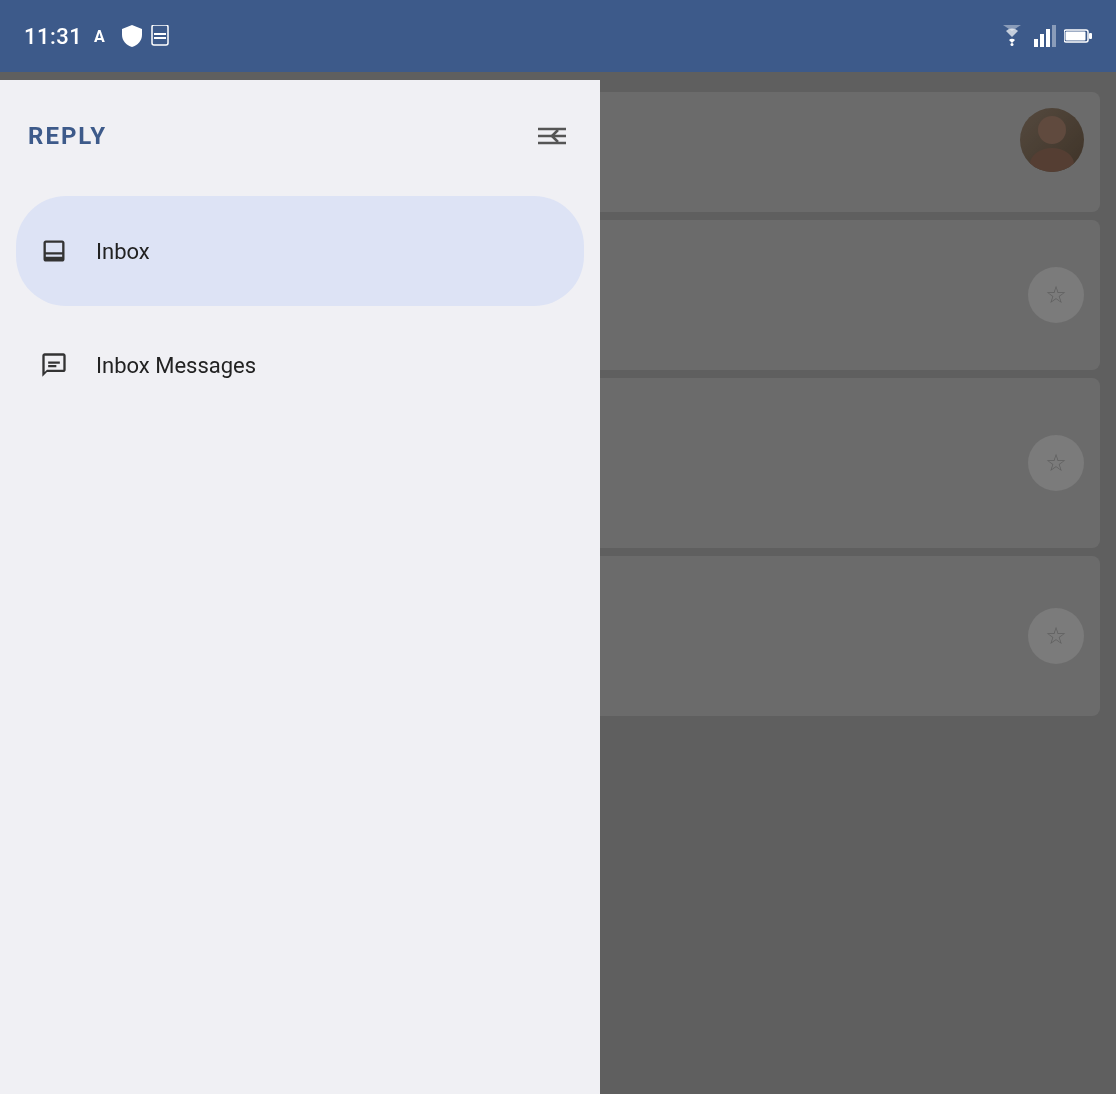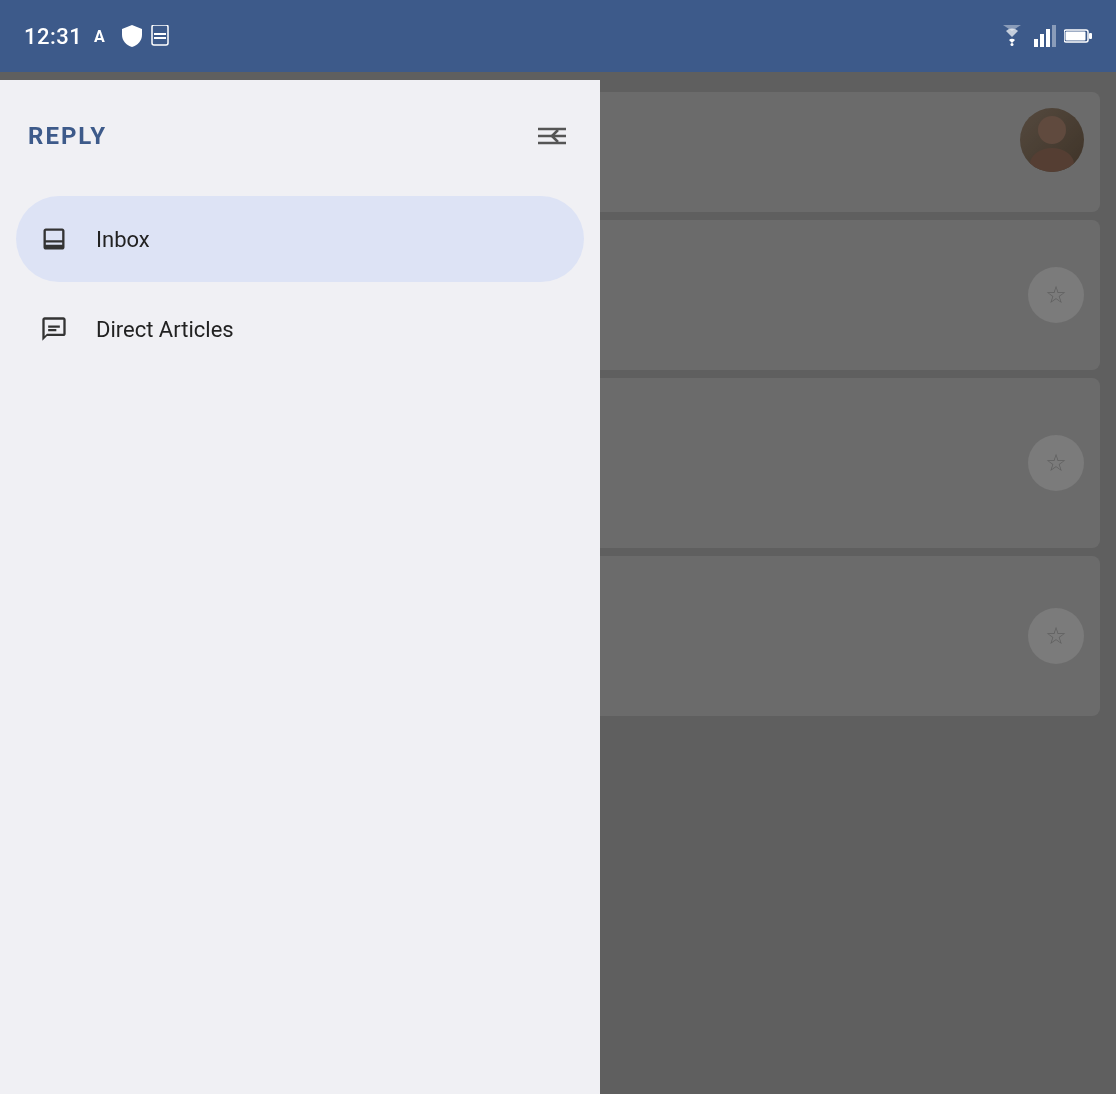--- a/index.html
+++ b/index.html
@@ -196,21 +196,21 @@
 
     
     .nav-items {
       padding: 8px 0;
     }
 
     .nav-item {
       display: flex;
       align-items: center;
       padding: 0 20px;
-      height: 86px;
+      height: 110px;
       cursor: pointer;
       border-radius: 50px;
       margin: 4px 16px;
       gap: 24px;
     }
 
     .nav-item.active {
       background: #dde3f5;
     }
 
@@ -239,21 +239,21 @@
       width: 28px;
       height: 28px;
       fill: #333;
     }
   </style>
 </head>
 <body>
 
 <div class="status-bar">
   <div class="status-bar-left">
-    <span class="status-time">12:31</span>
+    <span class="status-time">11:31</span>
     <div class="status-icons">
 
       <svg width="22" height="22" viewBox="0 0 22 22" fill="white">
         <text x="2" y="17" font-size="16" font-weight="bold" fill="white">A</text>
       </svg>
 
       <svg width="20" height="22" viewBox="0 0 20 22" fill="white">
         <path d="M10 0L0 4v6c0 5.5 4.3 10.7 10 12 5.7-1.3 10-6.5 10-12V4L10 0z"></path>
       </svg>
 
@@ -356,20 +356,20 @@
       </div>
 
 
       <div class="nav-item">
         <div class="nav-item-icon icon-dm">
           <svg viewBox="0 0 24 24" fill="#444" width="30" height="30">
             <path d="M20 2H4c-1.1 0-2 .9-2 2v18l4-4h14c1.1 0 2-.9 2-2V4c0-1.1-.9-2-2-2zm0 14H6l-2 2V4h16v12z"></path>
             <path d="M7 9h10v2H7zm0 3h7v2H7z"></path>
           </svg>
         </div>
-        <span class="nav-item-label">Direct Articles</span>
+        <span class="nav-item-label">Inbox Messages</span>
       </div>
 
 
     </nav>
   </div>
 
 </div>
 
 </body></html>

